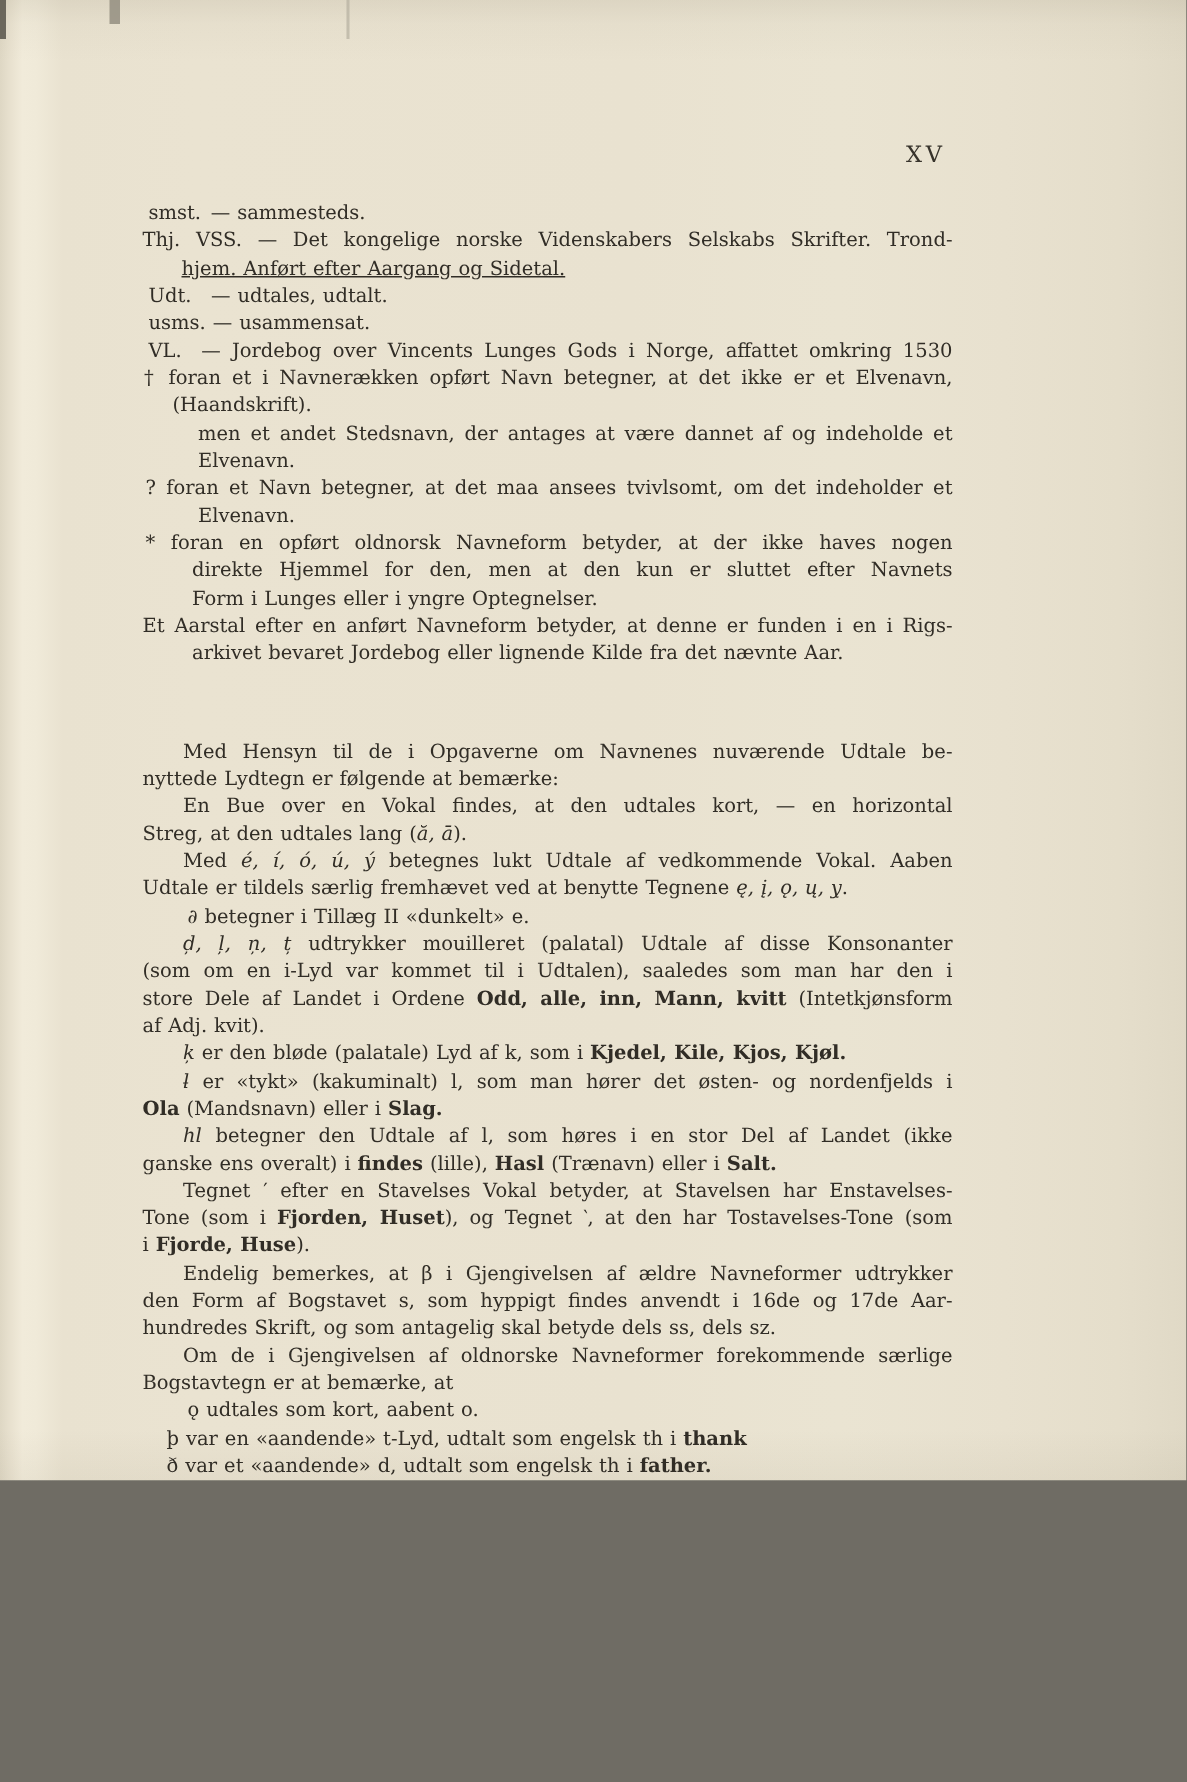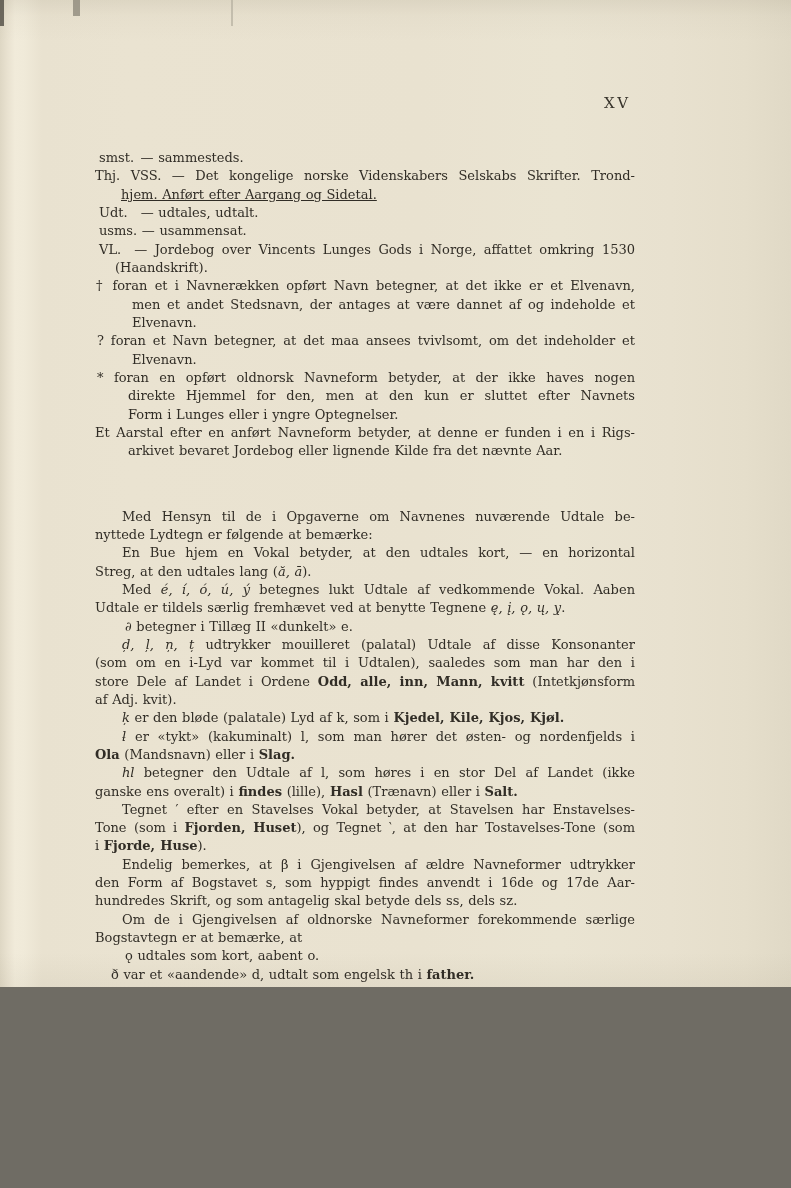--- a/index.html
+++ b/index.html
@@ -17,21 +17,21 @@
   }
   .mark{position:absolute;}
   .m1{left:0;top:0;width:4px;height:26px;background:#57544a;opacity:.85;}
   .m2{left:73px;top:0;width:7px;height:16px;background:#8f8a7c;opacity:.8;}
   .m3{left:231px;top:0;width:2px;height:26px;background:#b5af9f;opacity:.7;}
   .page-number{
     position:absolute;left:604px;top:94px;
     font-size:15px;letter-spacing:2.5px;color:#37332b;
   }
   .text-block{
-    position:absolute;left:95px;top:149px;width:540px;
+    position:absolute;left:95px;top:134px;width:540px;
     font-size:13px;line-height:18.33px;word-spacing:0.5px;
   }
   .line{text-align:left;}
   .just{text-align:justify;text-align-last:justify;}
   .b{font-weight:bold;}
   .i{font-style:italic;}
   .rule{
     position:absolute;left:303px;top:1014px;width:132px;height:2px;
     border-top:2px solid #625f55;border-bottom:1px solid #85816f;
   }
@@ -44,34 +44,34 @@
   <div class="mark m2"></div>
   <div class="mark m3"></div>
   <div class="page-number">XV</div>
   <div class="text-block">
       <div class="line" style="padding-left: 4px;"><span>smst. — sammesteds.</span></div>
       <div class="line just"><span>Thj. VSS. — Det kongelige norske Videnskabers Selskabs Skrifter. Trond-</span></div>
       <div class="line" style="padding-left: 26px; text-decoration: underline;"><span>hjem. Anført efter Aargang og Sidetal.</span></div>
       <div class="line" style="padding-left: 4px;"><span>Udt. — udtales, udtalt.</span></div>
       <div class="line" style="padding-left: 4px;"><span>usms. — usammensat.</span></div>
       <div class="line just" style="padding-left: 4px;"><span>VL. — Jordebog over Vincents Lunges Gods i Norge, affattet omkring 1530</span></div>
+      <div class="line just" style="padding-left: 1px;"><span>† foran et i Navnerækken opført Navn betegner, at det ikke er et Elvenavn,</span></div>
       <div class="line" style="padding-left: 20px;"><span>(Haandskrift).</span></div>
-      <div class="line just" style="padding-left: 1px;"><span>† foran et i Navnerækken opført Navn betegner, at det ikke er et Elvenavn,</span></div>
       <div class="line just" style="padding-left: 37px;"><span>men et andet Stedsnavn, der antages at være dannet af og indeholde et</span></div>
       <div class="line" style="padding-left: 37px;"><span>Elvenavn.</span></div>
       <div class="line just" style="padding-left: 2px;"><span>? foran et Navn betegner, at det maa ansees tvivlsomt, om det indeholder et</span></div>
       <div class="line" style="padding-left: 37px;"><span>Elvenavn.</span></div>
       <div class="line just" style="padding-left: 2px;"><span>* foran en opført oldnorsk Navneform betyder, at der ikke haves nogen</span></div>
       <div class="line just" style="padding-left: 33px;"><span>direkte Hjemmel for den, men at den kun er sluttet efter Navnets</span></div>
       <div class="line" style="padding-left: 33px;"><span>Form i Lunges eller i yngre Optegnelser.</span></div>
       <div class="line just"><span>Et Aarstal efter en anført Navneform betyder, at denne er funden i en i Rigs-</span></div>
       <div class="line" style="padding-left: 33px;"><span>arkivet bevaret Jordebog eller lignende Kilde fra det nævnte Aar.</span></div>
       <div class="line just" style="padding-left: 27px; margin-top: 47px;"><span>Med Hensyn til de i Opgaverne om Navnenes nuværende Udtale be-</span></div>
       <div class="line"><span>nyttede Lydtegn er følgende at bemærke:</span></div>
-      <div class="line just" style="padding-left: 27px;"><span>En Bue hjem en Vokal betyder, at den udtales kort, — en horizontal</span></div>
+      <div class="line just" style="padding-left: 27px;"><span>En Bue over en Vokal findes, at den udtales kort, — en horizontal</span></div>
       <div class="line"><span>Streg, at den udtales lang (</span><span class="i">ă, ā</span><span>).</span></div>
       <div class="line just" style="padding-left: 27px;"><span>Med </span><span class="i">é, í, ó, ú, ý</span><span> betegnes lukt Udtale af vedkommende Vokal. Aaben</span></div>
       <div class="line"><span>Udtale er tildels særlig fremhævet ved at benytte Tegnene </span><span class="i">ę, į, ǫ, ų, y̨</span><span>.</span></div>
       <div class="line" style="padding-left: 30px;"><span>∂ betegner i Tillæg II «dunkelt» e.</span></div>
       <div class="line just" style="padding-left: 27px;"><span class="i">d̦, l̦, n̦, ț</span><span> udtrykker mouilleret (palatal) Udtale af disse Konsonanter</span></div>
       <div class="line just"><span>(som om en i-Lyd var kommet til i Udtalen), saaledes som man har den i</span></div>
       <div class="line just"><span>store Dele af Landet i Ordene </span><span class="b">Odd, alle, inn, Mann, kvitt</span><span> (Intetkjønsform</span></div>
       <div class="line"><span>af Adj. kvit).</span></div>
       <div class="line" style="padding-left: 27px;"><span class="i">k̦</span><span> er den bløde (palatale) Lyd af k, som i </span><span class="b">Kjedel, Kile, Kjos, Kjøl.</span></div>
       <div class="line just" style="padding-left: 27px;"><span class="i">ƚ</span><span> er «tykt» (kakuminalt) l, som man hører det østen- og nordenfjelds i</span></div>
@@ -80,17 +80,17 @@
       <div class="line"><span>ganske ens overalt) i </span><span class="b">findes</span><span> (lille), </span><span class="b">Hasl</span><span> (Trænavn) eller i </span><span class="b">Salt.</span></div>
       <div class="line just" style="padding-left: 27px;"><span>Tegnet ′ efter en Stavelses Vokal betyder, at Stavelsen har Enstavelses-</span></div>
       <div class="line just"><span>Tone (som i </span><span class="b">Fjorden, Huset</span><span>), og Tegnet ‵, at den har Tostavelses-Tone (som</span></div>
       <div class="line"><span>i </span><span class="b">Fjorde, Huse</span><span>).</span></div>
       <div class="line just" style="padding-left: 27px;"><span>Endelig bemerkes, at β i Gjengivelsen af ældre Navneformer udtrykker</span></div>
       <div class="line just"><span>den Form af Bogstavet s, som hyppigt findes anvendt i 16de og 17de Aar-</span></div>
       <div class="line"><span>hundredes Skrift, og som antagelig skal betyde dels ss, dels sz.</span></div>
       <div class="line just" style="padding-left: 27px;"><span>Om de i Gjengivelsen af oldnorske Navneformer forekommende særlige</span></div>
       <div class="line"><span>Bogstavtegn er at bemærke, at</span></div>
       <div class="line" style="padding-left: 30px;"><span>ǫ udtales som kort, aabent o.</span></div>
+      <div class="line" style="padding-left: 16px;"><span>þ var en «aandende» t-Lyd, udtalt som engelsk th i </span><span class="b">thank</span></div>
       <div class="line" style="padding-left: 16px;"><span>ð var et «aandende» d, udtalt som engelsk th i </span><span class="b">father.</span></div>
-      <div class="line" style="padding-left: 16px;"><span>þ var en «aandende» t-Lyd, udtalt som engelsk th i </span><span class="b">thank</span></div>
     </div>
   <div class="rule"></div>
 </div>
 
 </body></html>

